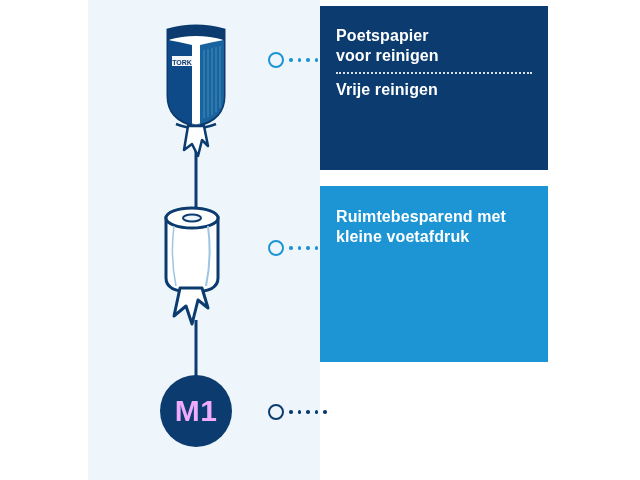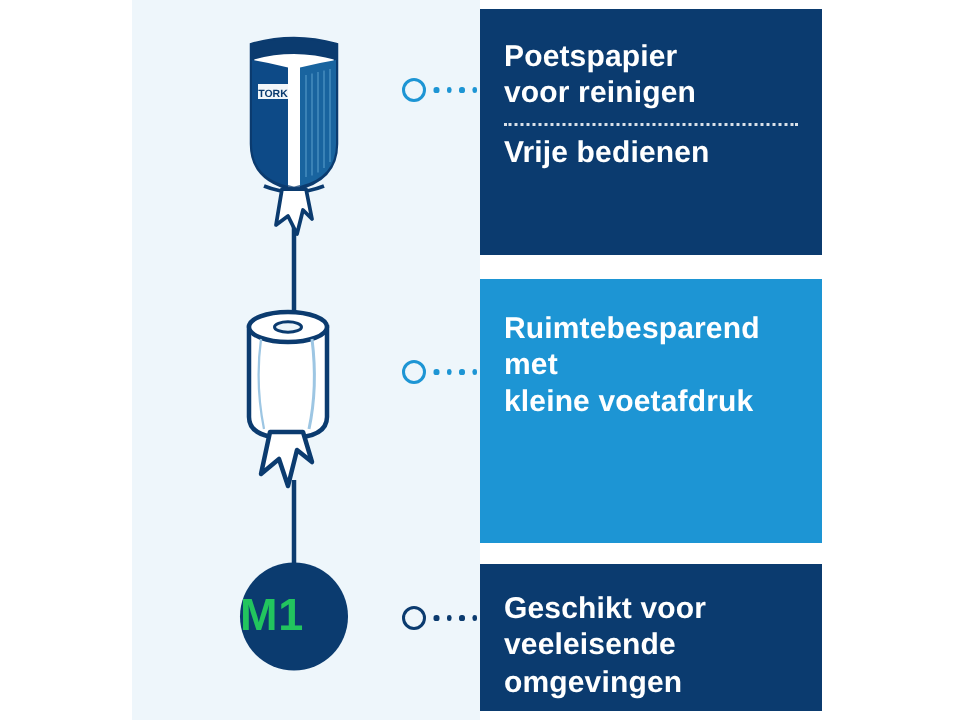--- a/index.html
+++ b/index.html
@@ -40,21 +40,21 @@
     padding: 14px 16px 12px 16px;
   }
   .block.dark { background: #0b3b6f; }
   .block.mid  { background: #1d95d4; }
   .block-1 { top: 6px;   height: 164px; }
   .block-2 { top: 186px; height: 176px; }
   .block-3 { top: 376px; height: 98px;  }
 
   .feature {
     color: #ffffff;
-    font-size: 20px;
+    font-size: 16px;
     font-weight: bold;
     line-height: 1.22;
     padding: 7px 0 8px 0;
     letter-spacing: 0.1px;
   }
   .feature + .feature {
     border-top: 2px dotted rgba(255,255,255,0.85);
   }
   .block-1 .feature { padding: 6px 0 7px 0; }
   .block-2 .feature { padding: 7px 0 8px 0; }
@@ -95,23 +95,24 @@
 
   
   .m1 {
     position: absolute;
     left: 160px;
     top: 375px;
     width: 72px;
     height: 72px;
     border-radius: 50%;
     background: #0b3b6f;
-    color: #22c55e;
+    color: #f0abfc;
     display: flex;
     align-items: center;
+    justify-content: center;
     font-size: 30px;
     font-weight: bold;
     letter-spacing: 0.5px;
   }
 
   
   .illus {
     position: absolute;
     left: 88px;
     top: 0;
@@ -205,26 +206,23 @@
       <span class="dot dot-dark"></span>
         <span class="dot dot-dark"></span>
       <span class="dot dot-dark"></span>
     </div>
   </div>
 
   <div class="blocks">
 
     <div class="block dark block-1">
       <div class="feature">Poetspapier<br>voor reinigen</div>
-      <div class="feature">Vrije bedienen</div>
+      <div class="feature">Vrije reinigen</div>
     </div>
 
     <div class="block mid block-2">
       <div class="feature">Ruimtebesparend met<br>kleine voetafdruk</div>
     </div>
 
-    <div class="block dark block-3">
-      <div class="feature">Geschikt voor<br>veeleisende<br>omgevingen</div>
-    </div>
 
   </div>
 
 </div>
 
 </body></html>

